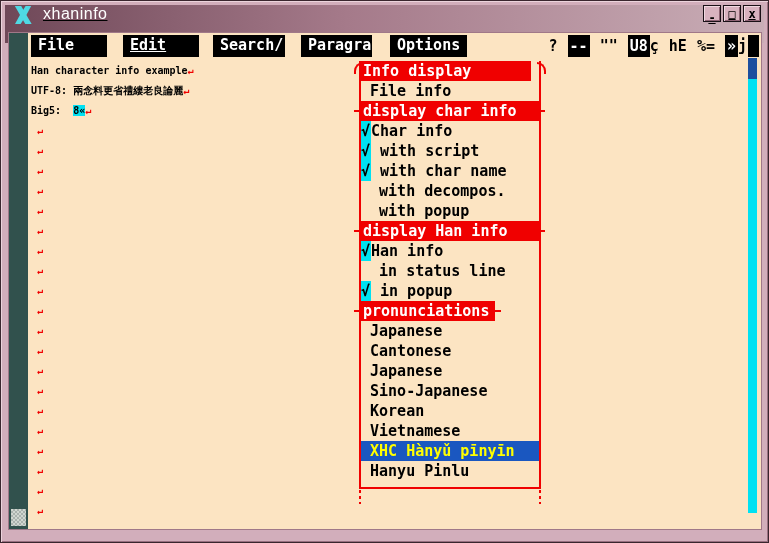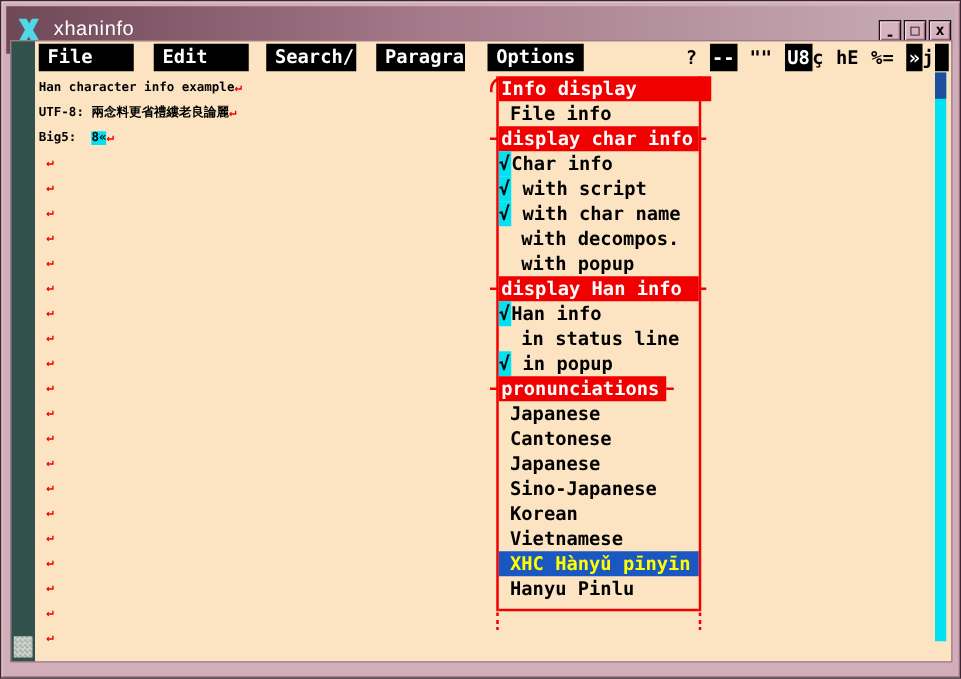--- a/index.html
+++ b/index.html
@@ -16,21 +16,21 @@
     background:var(--frame-pink);
     border:1px solid #3a262e;
     box-shadow:inset 1px 1px 0 #ecd4dc, inset -1px -1px 0 #9a6f80;
     font-family:"DejaVu Sans Mono",monospace;
     overflow:hidden;
   }
   
   .titlebar{
     position:absolute;left:4px;top:4px;width:759px;height:38px;
     background:linear-gradient(90deg,var(--titlebar-dark) 0%,#a57a8a 45%,var(--titlebar-light) 100%);
-    display:flex;align-items:center;
+    display:flex;text-decoration:underline;
   }
   .xlogo{width:22px;height:20px;margin-left:7px;flex:0 0 auto;}
   .wtitle{
     color:#fff;font-family:"Liberation Sans",sans-serif;font-size:16px;
     margin-left:9px;letter-spacing:0.5px;
   }
   .tb-buttons{margin-left:auto;margin-right:3px;display:flex;gap:2px;}
   .tb-btn{
     width:18px;height:17px;background:#d8b2bf;border:1px solid #1a1016;
     box-shadow:inset 1px 1px 0 #f0d8e0, inset -1px -1px 0 #8d6273;
@@ -66,46 +66,46 @@
   .menubar{
     position:absolute;left:19px;top:0;right:0;height:25px;
     display:flex;align-items:center;
     font-weight:bold;font-size:15px;
   }
   .mbtn{
     height:22px;line-height:21px;background:#000;color:#fff;
     padding-left:7px;white-space:pre;cursor:default;
   }
   .mbtn:nth-child(1){width:76px;margin-left:3px;}
-  .mbtn:nth-child(2){width:76px;margin-left:16px;}
+  .mbtn:nth-child(2){width:76px;margin-left:16px;text-decoration:underline;}
   .mbtn:nth-child(3){width:72px;margin-left:14px;}
   .mbtn:nth-child(4){width:71px;margin-left:16px;}
   .mbtn:nth-child(5){width:77px;margin-left:18px;}
   .indicators{margin-left:auto;display:flex;align-items:center;height:22px;}
   .ind{color:#000;white-space:pre;line-height:22px;margin-left:10px;}
   .ind.boxed{background:#000;color:#fff;padding:0 2px;}
   .ind.attach{margin-left:0;}
   .cursor-block{width:11px;height:22px;background:#000;margin-left:1px;margin-right:2px;}
   
   .editor{
     position:absolute;left:19px;top:25px;right:14px;bottom:0;
     padding:3px 0 0 3px;font-weight:bold;font-size:10px;color:#000;
     overflow:hidden;
   }
   .line{height:20px;line-height:20px;white-space:pre;}
   .line.indent{padding-left:6px;}
   .hl{background:var(--cyan);}
   .ret{color:var(--accent-red);font-weight:bold;}
   
   .menu{
-    position:absolute;left:350px;top:28px;width:164px;
+    position:absolute;left:350px;top:28px;width:182px;
     background:var(--bg-beige);
     border-left:2px solid var(--accent-red);
     border-right:2px solid var(--accent-red);
-    font-weight:bold;font-size:15px;color:#000;margin-left:38px;
+    font-weight:bold;font-size:15px;color:#000;
   }
   .mrow{height:20px;line-height:20px;white-space:pre;position:relative;cursor:default;}
   .mhead{
     background:var(--accent-red);color:#fff;padding-left:2px;width:100%;
   }
   .mhead.first{width:170px;}
   .mhead.narrow{width:134px;}
   .mhead .tick-l,.mhead .tick-r{
     position:absolute;top:9px;width:6px;height:2px;background:var(--accent-red);
   }

